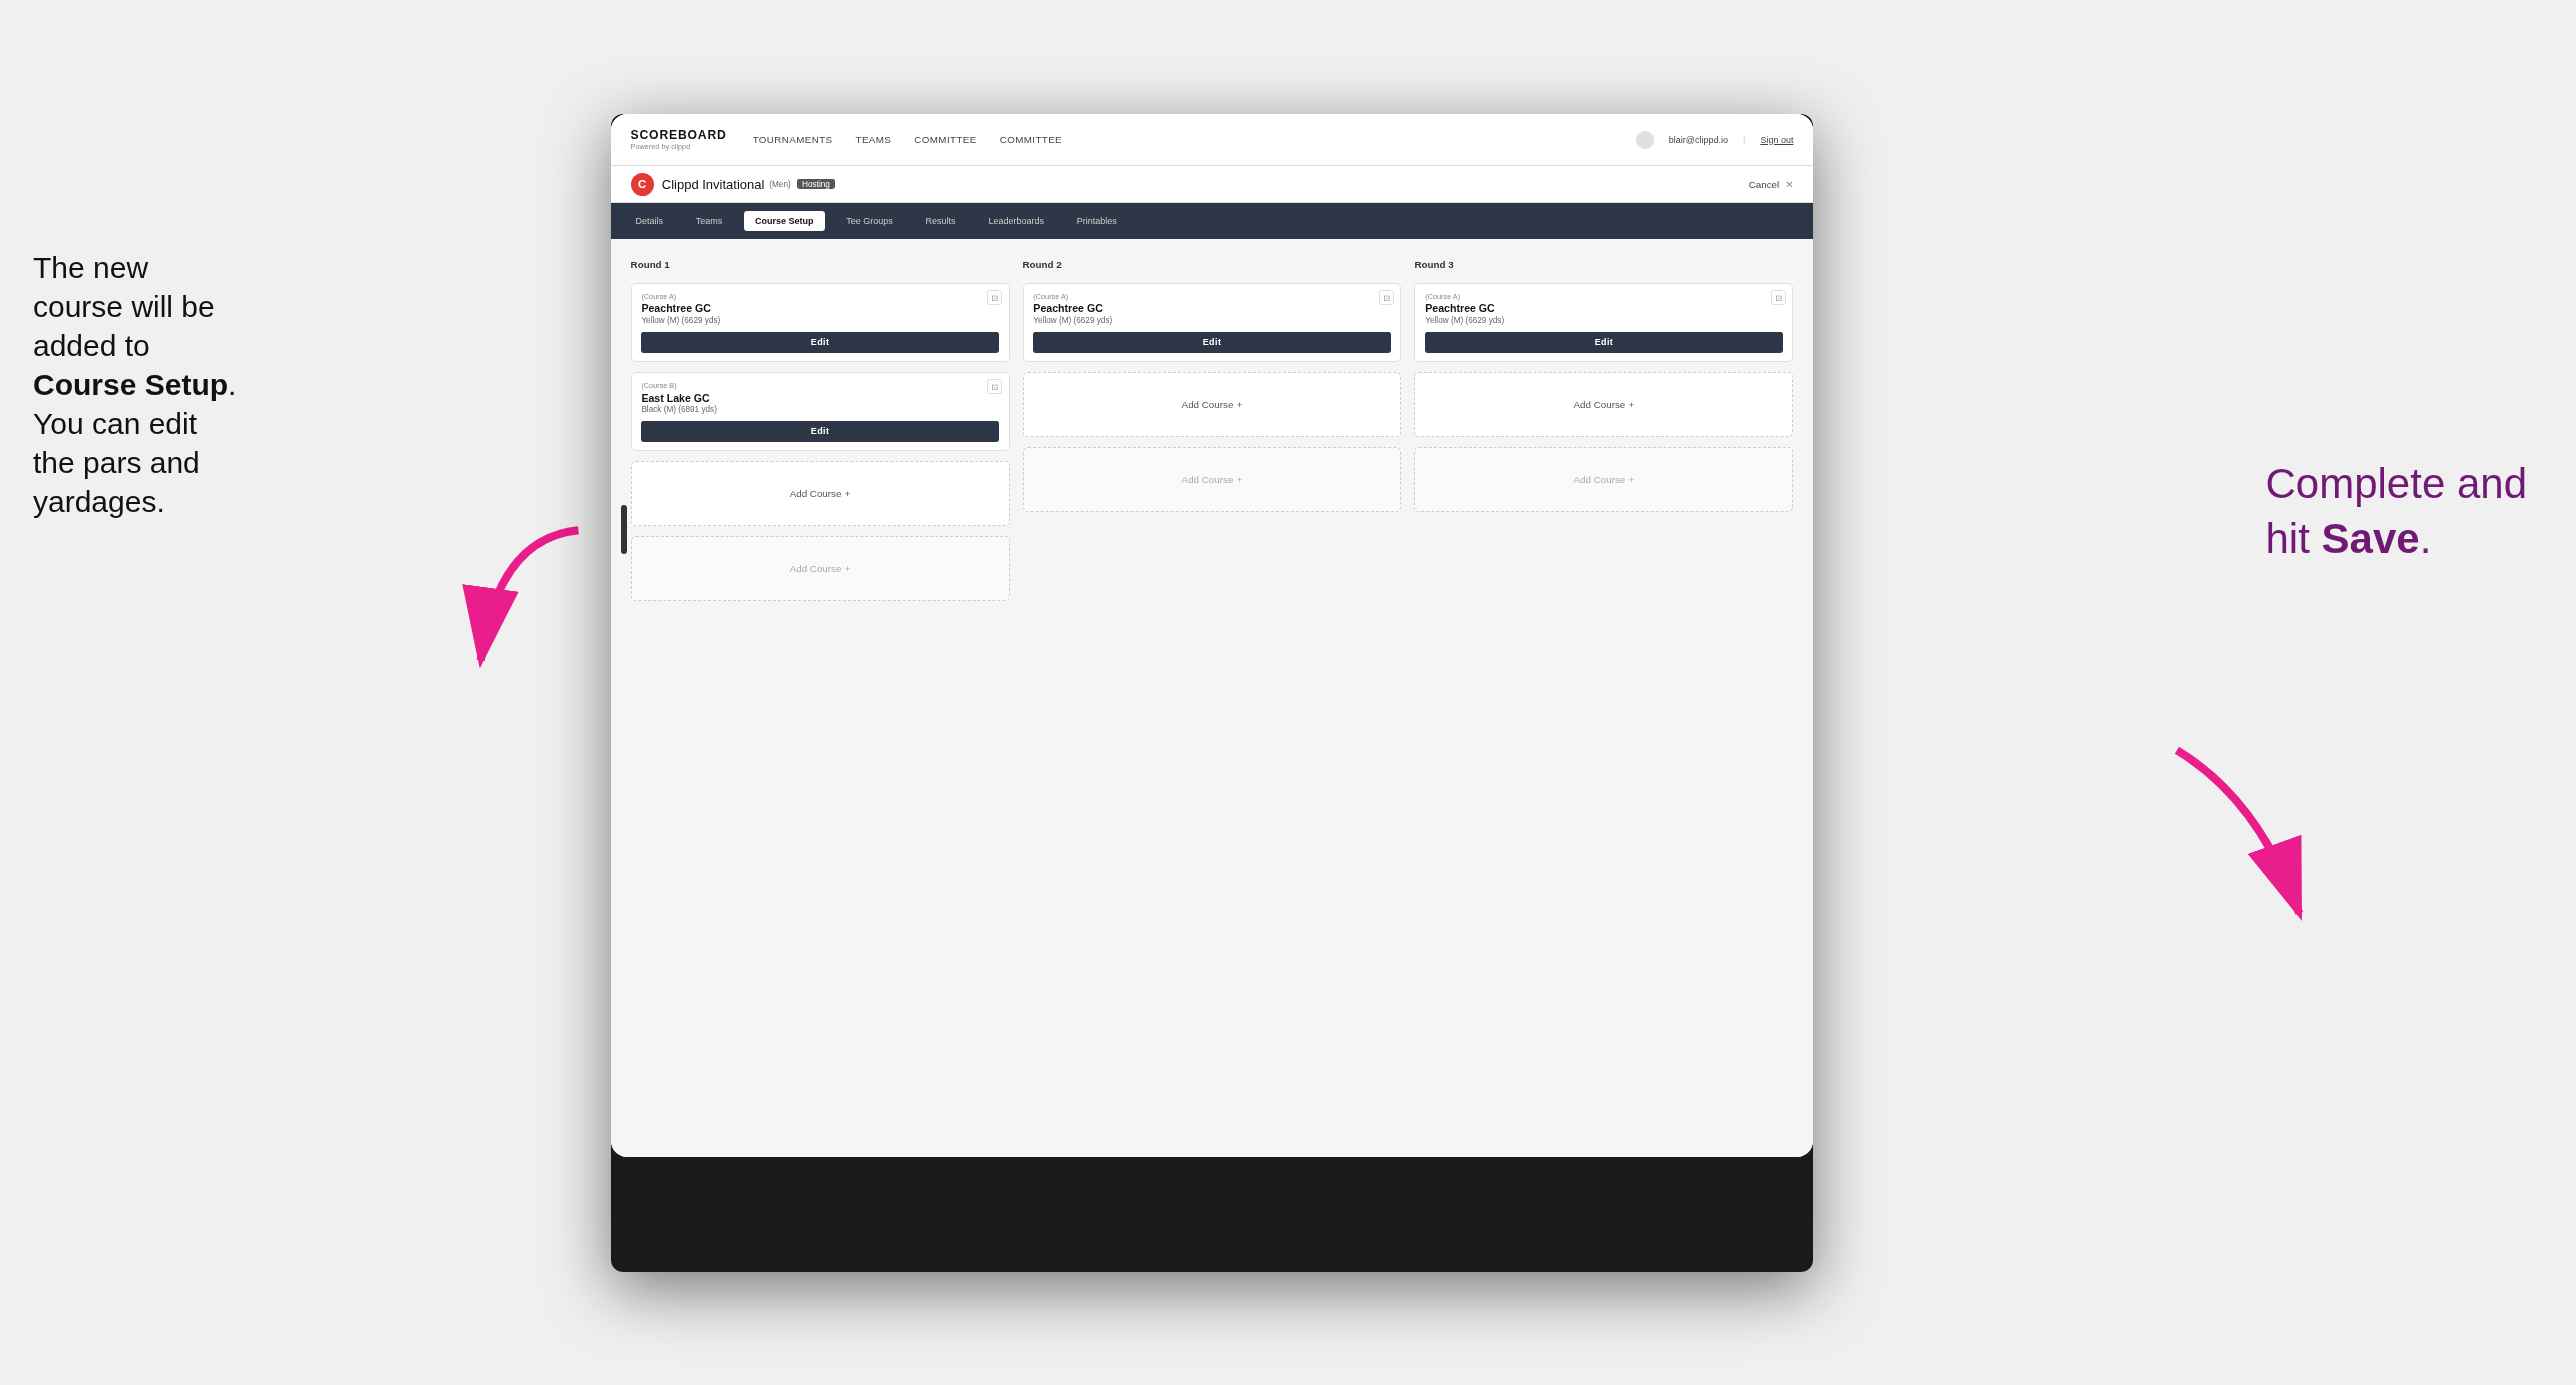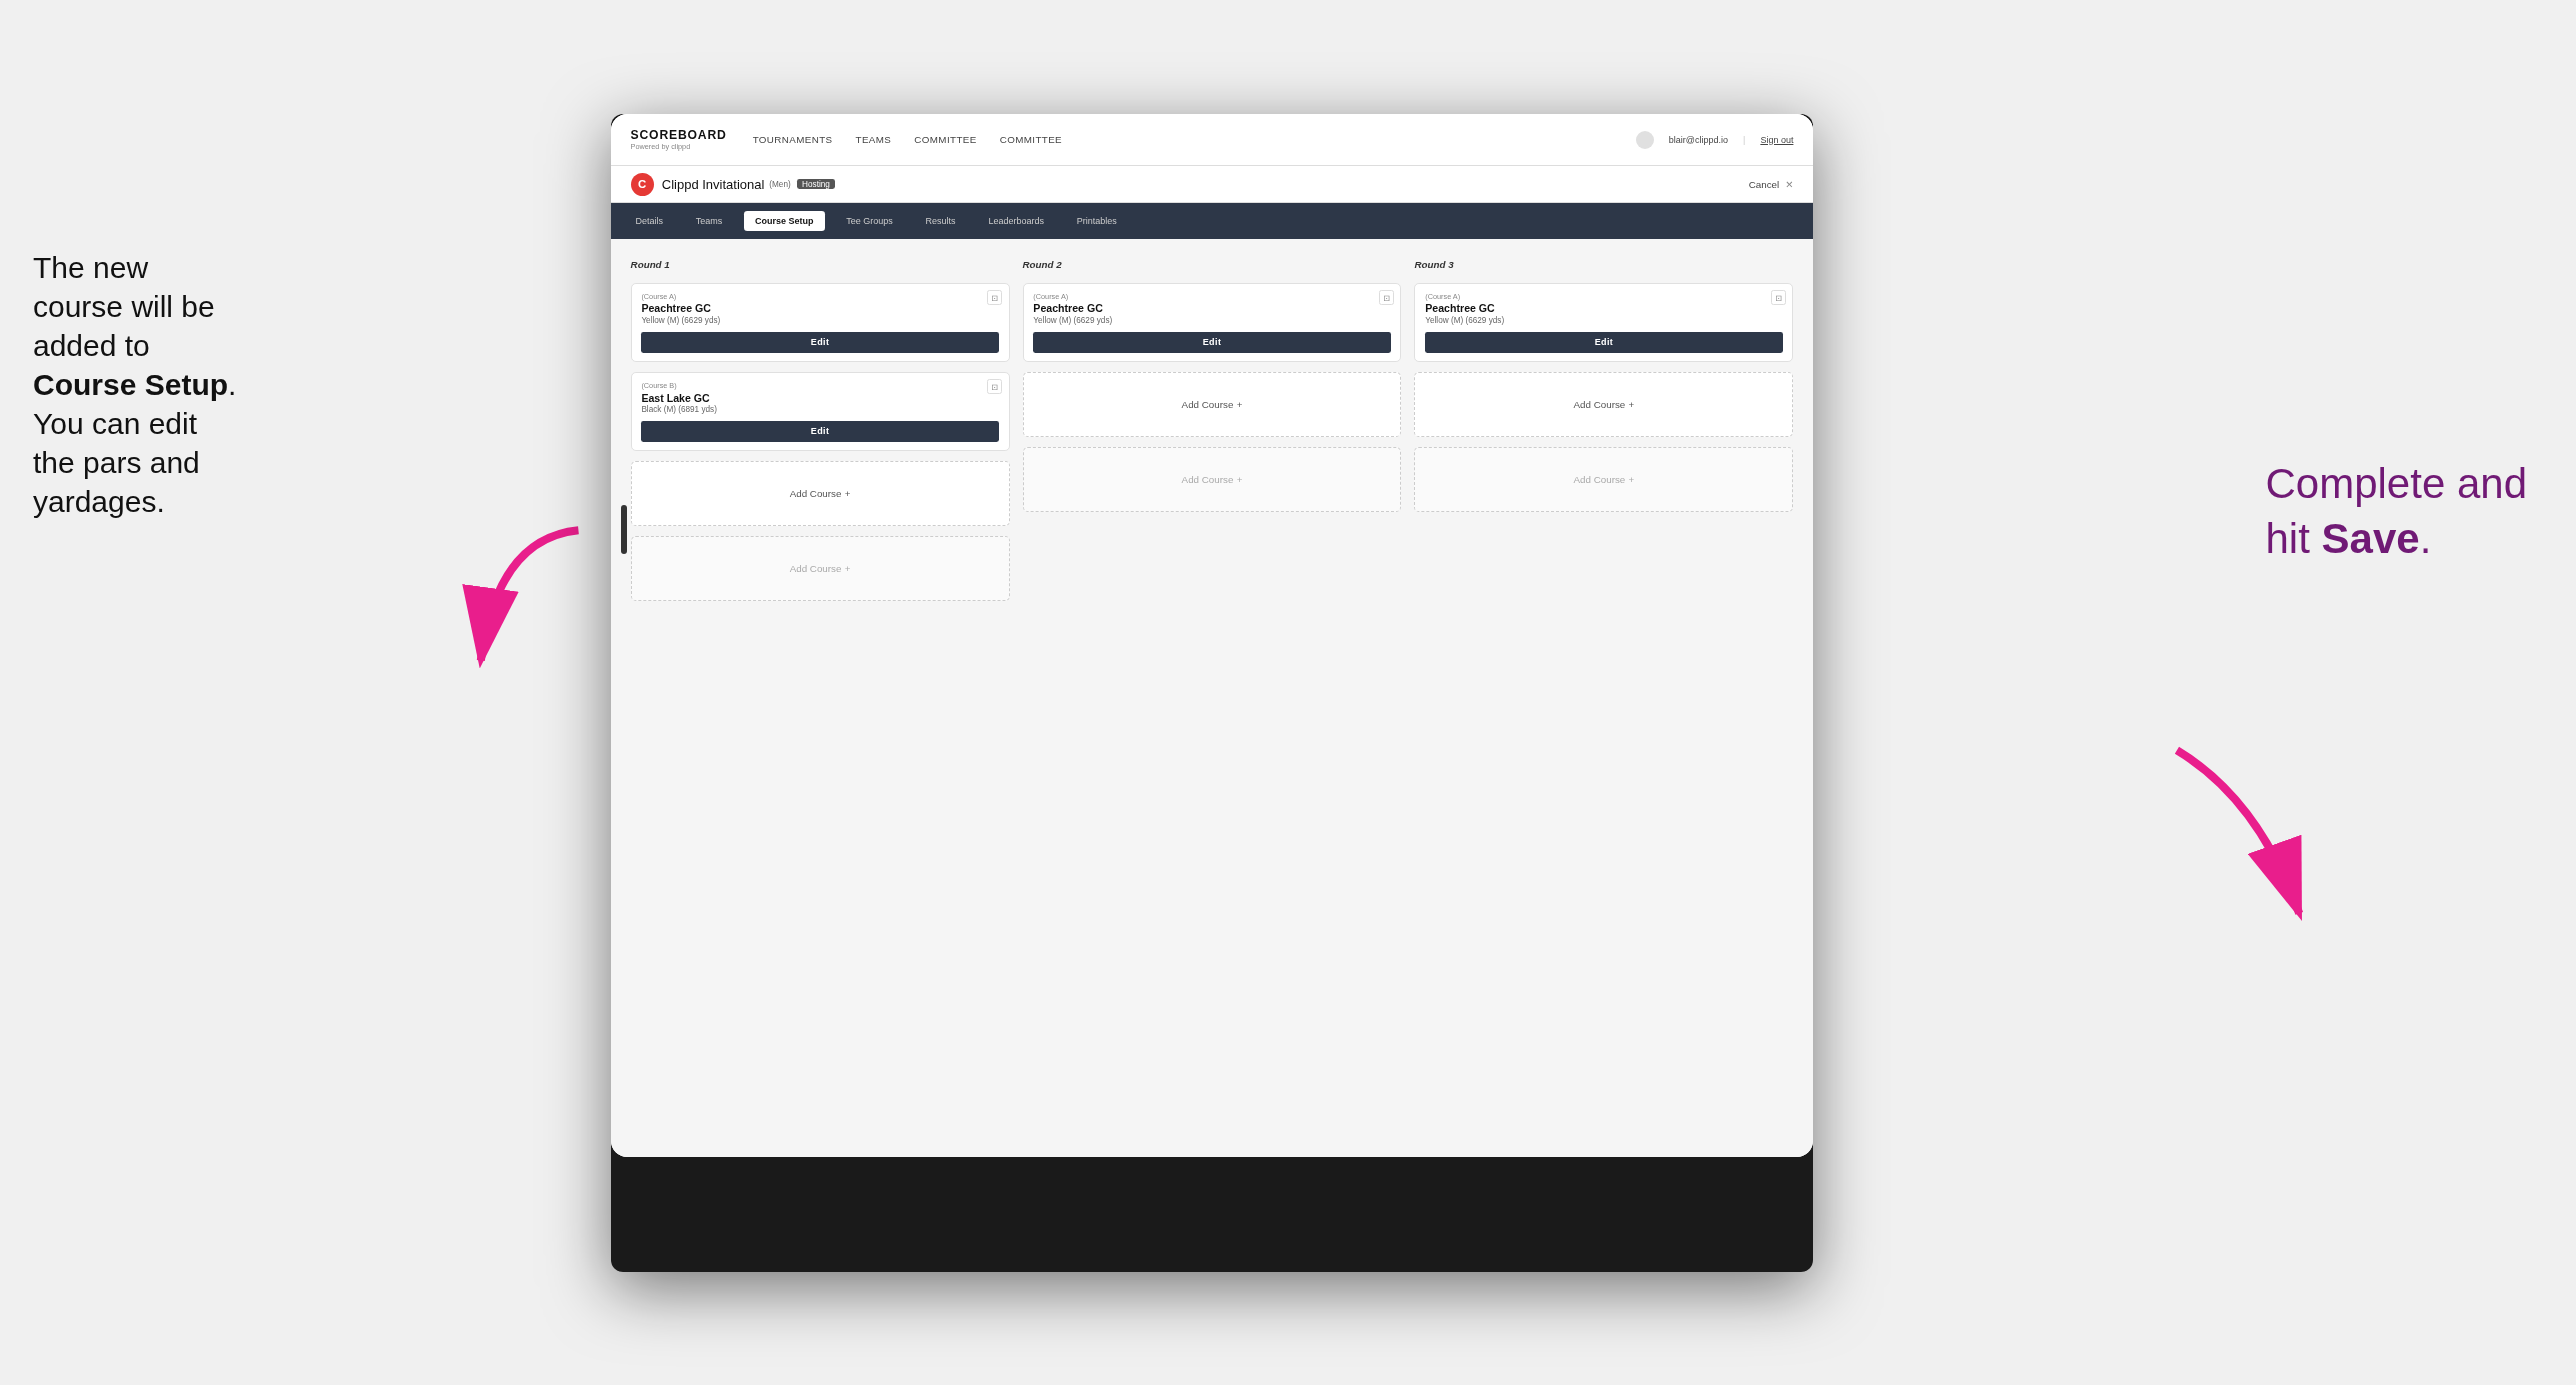--- a/index.html
+++ b/index.html
@@ -227,21 +227,20 @@
       display: flex;
       flex-direction: column;
       gap: 9.8px;
     }
 
     .round-label {
       font-size: 9.8px;
       font-weight: 600;
       color: #333;
       margin-bottom: 3.3px;
-      font-style: italic;
     }
 
     
     .course-card {
       background: #fff;
       border: 0.8px solid #e0e0e0;
       border-radius: 4.9px;
       padding: 8.2px 9.8px;
       position: relative;
     }

